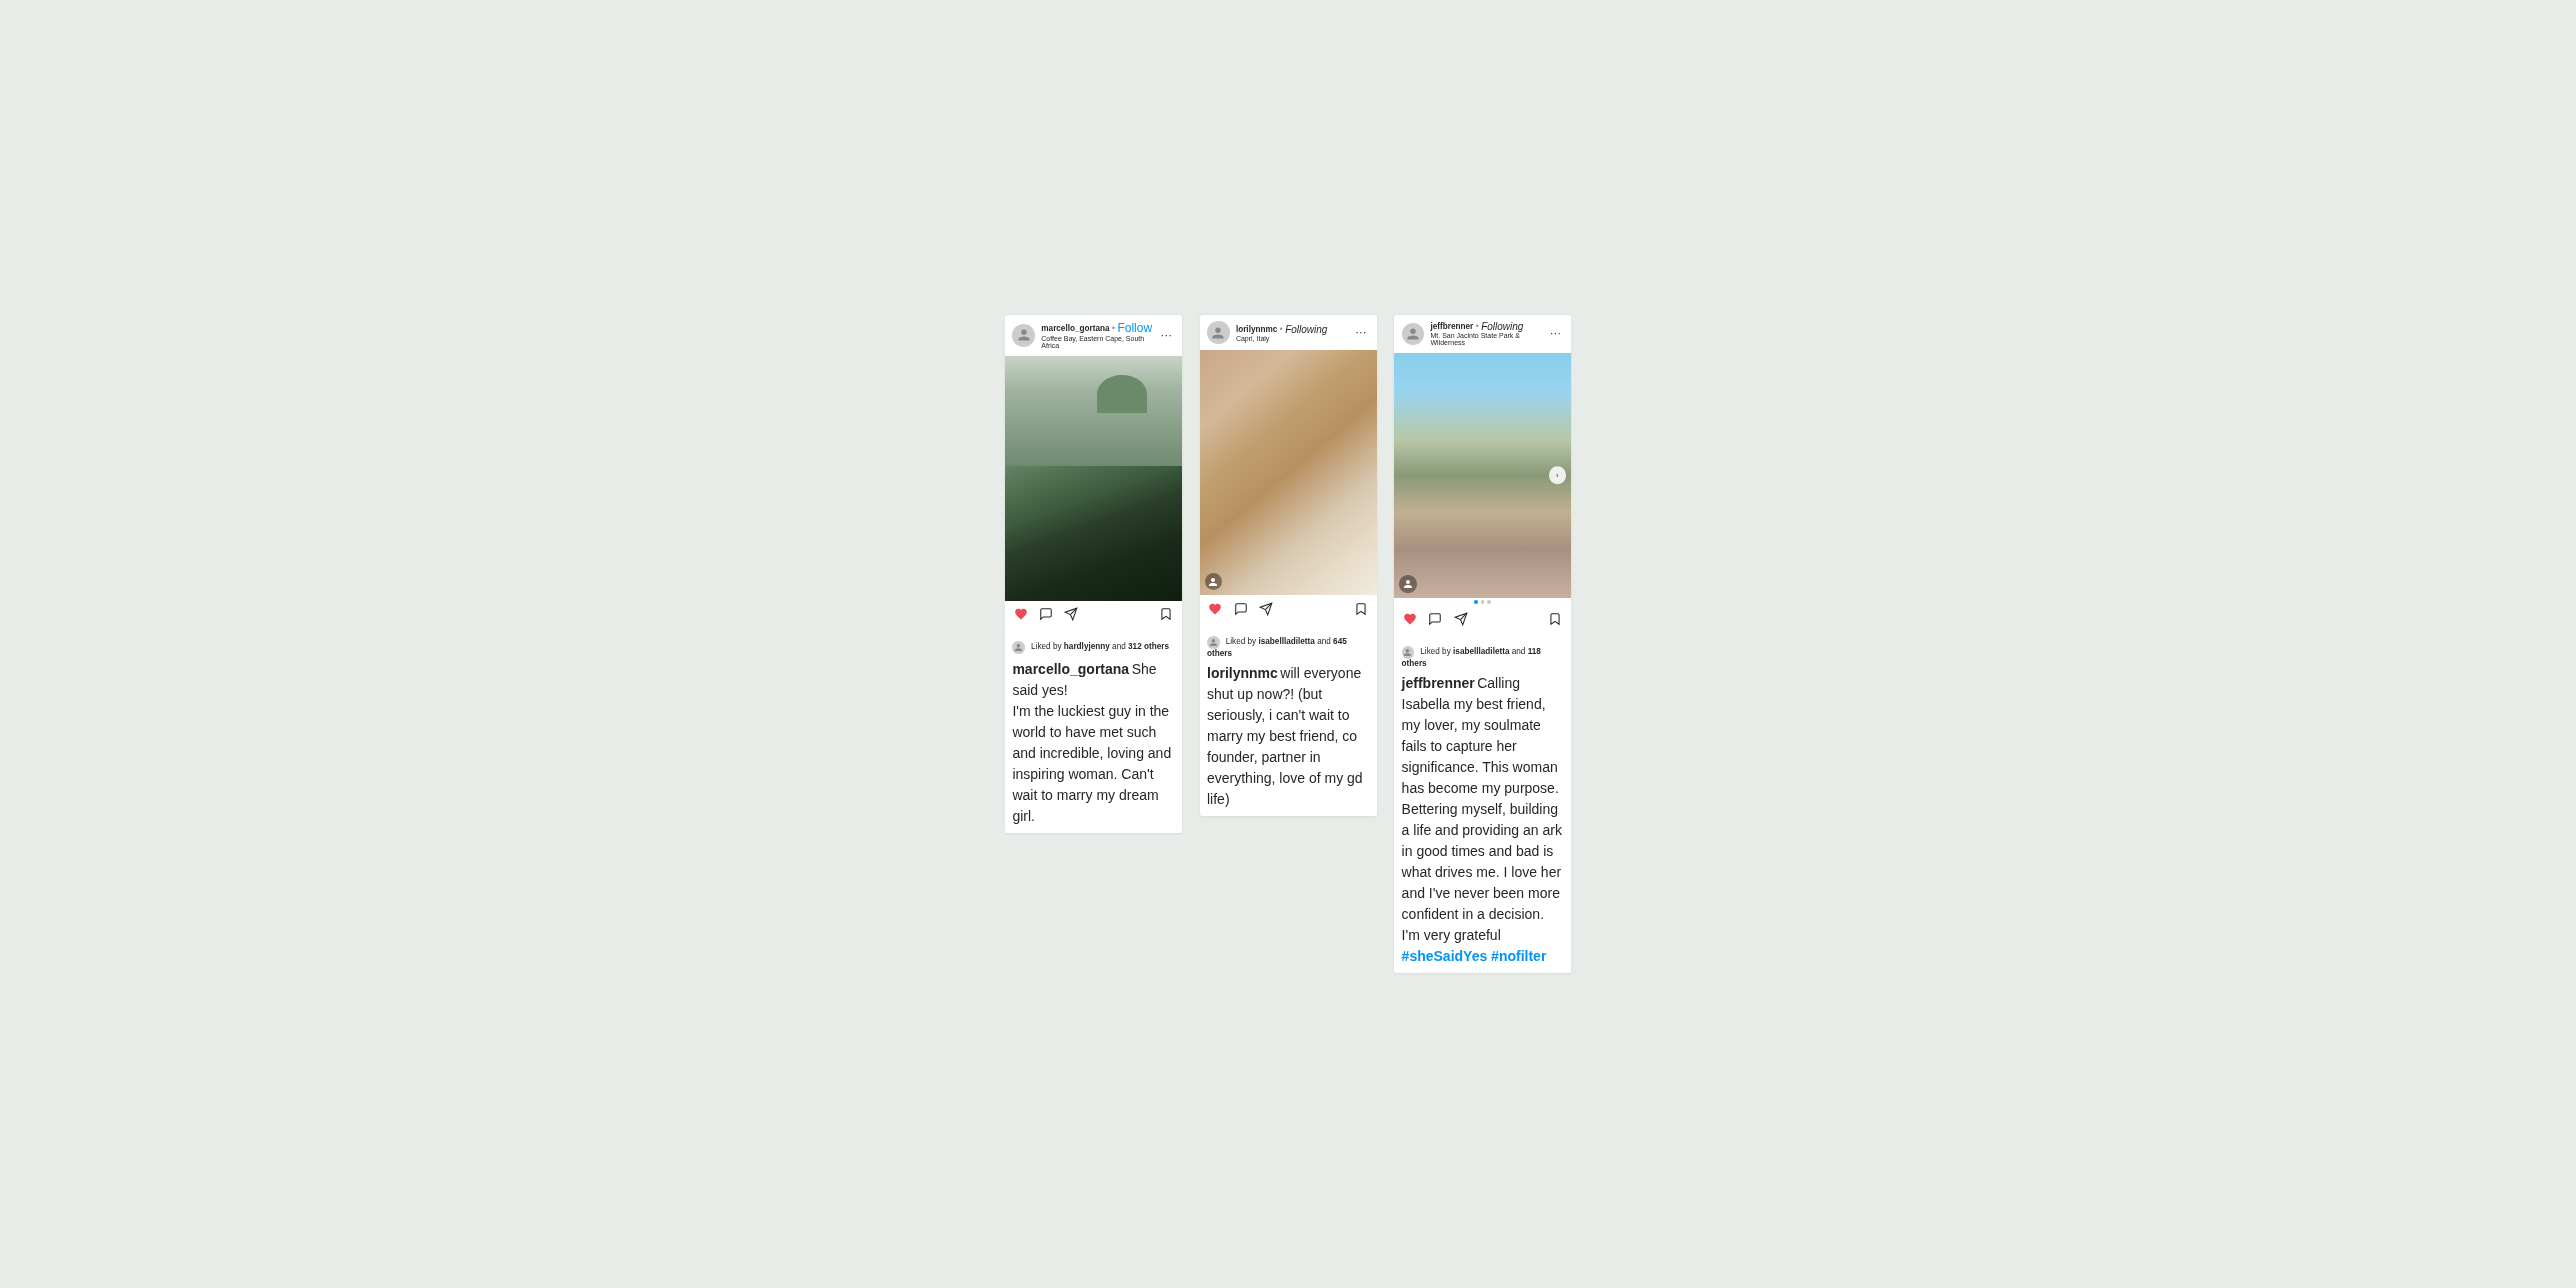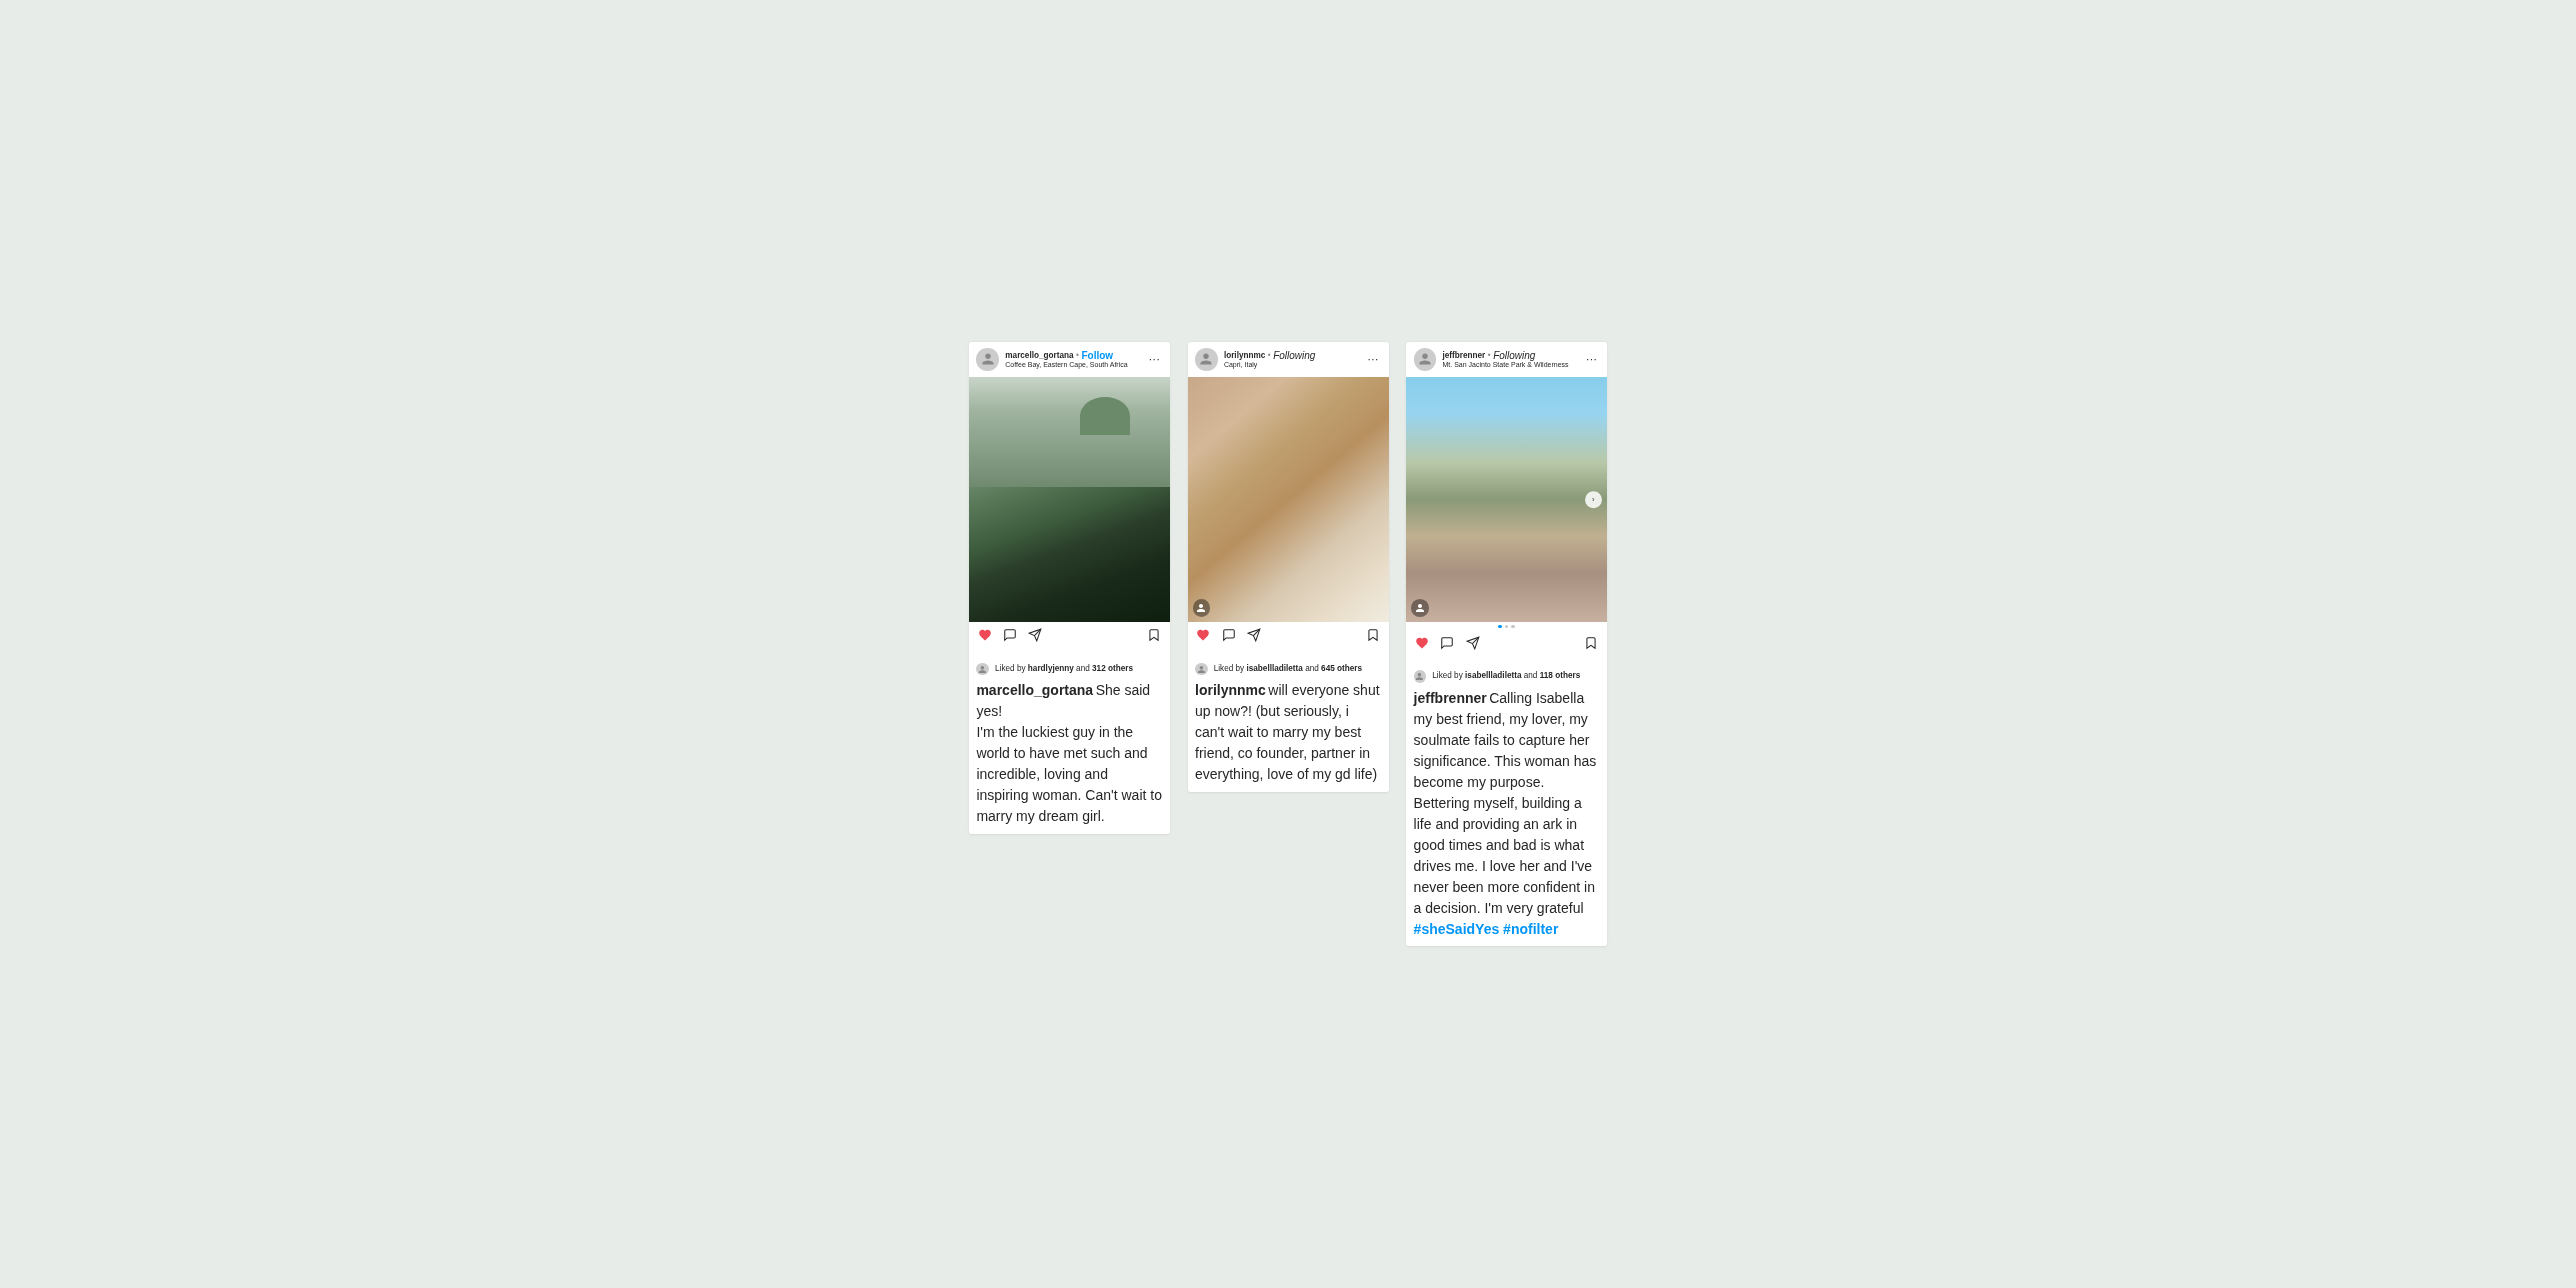--- a/index.html
+++ b/index.html
@@ -13,21 +13,21 @@
     }
     .posts-container {
       display: flex;
       gap: 17.6px;
       padding: 25px;
       align-items: flex-start;
     }
     .post-card {
       background: #fff;
       border-radius: 2.5px;
-      width: 201px;
+      width: 177px;
       overflow: hidden;
       box-shadow: 0 0.6px 2.5px rgba(0,0,0,0.08);
     }
     .post-header {
       display: flex;
       align-items: center;
       padding: 6.3px 7.5px;
       justify-content: space-between;
     }
     .post-header-left {
@@ -62,22 +62,22 @@
       font-size: 8.2px;
       font-weight: 600;
       color: #262626;
     }
     .post-username-row .dot {
       color: #8e8e8e;
       font-weight: 400;
     }
     .follow-btn {
       color: #0095f6;
-      font-size: 10px;
-      font-weight: 700;
+      font-size: 12px;
+      font-weight: 400;
       cursor: pointer;
       background: none;
       border: none;
     }
     .following-text {
       color: #262626;
       font-size: 10px;
       font-weight: 400;
       font-style: italic;
     }

